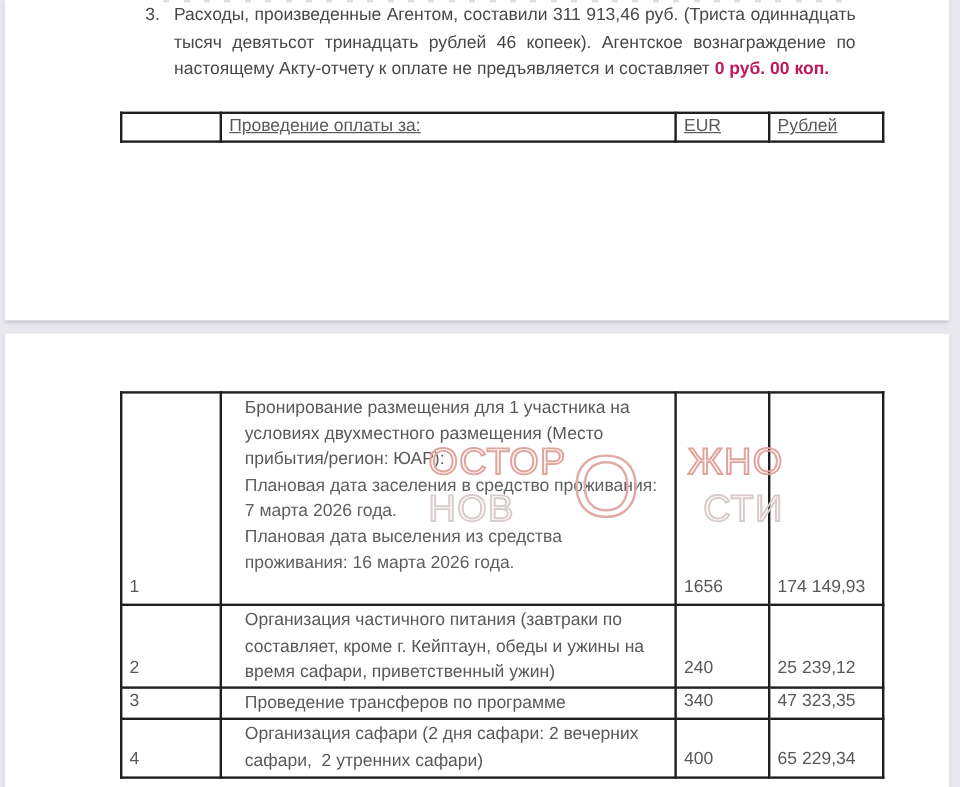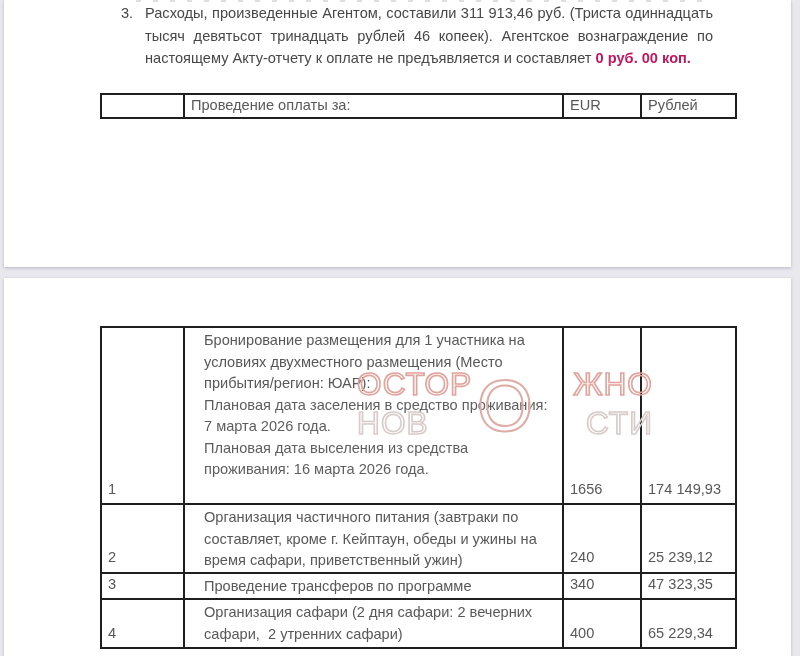--- a/index.html
+++ b/index.html
@@ -37,21 +37,21 @@
   
   table.doc{
     border-collapse:collapse;table-layout:fixed;
     color:#585858;font-size:14.6px;line-height:21.5px;
   }
   table.doc td{
     border:2px solid #1f1f1f;
     padding:0 6px;overflow:hidden;
   }
   #table1{position:absolute;left:96px;top:93px;}
-  #table1 td{height:19px;vertical-align:middle;}
+  #table1 td{height:19px;vertical-align:middle;text-decoration:underline;}
   col.c-num{width:83px;}
   col.c-desc{width:379px;}
   col.c-eur{width:78px;}
   col.c-rub{width:95px;}
 
   #table2{position:absolute;left:96px;top:48px;}
   #table2 td.num, #table2 td.eur, #table2 td.rub{
     vertical-align:bottom;padding-bottom:3px;
   }
   #table2 td.desc{

